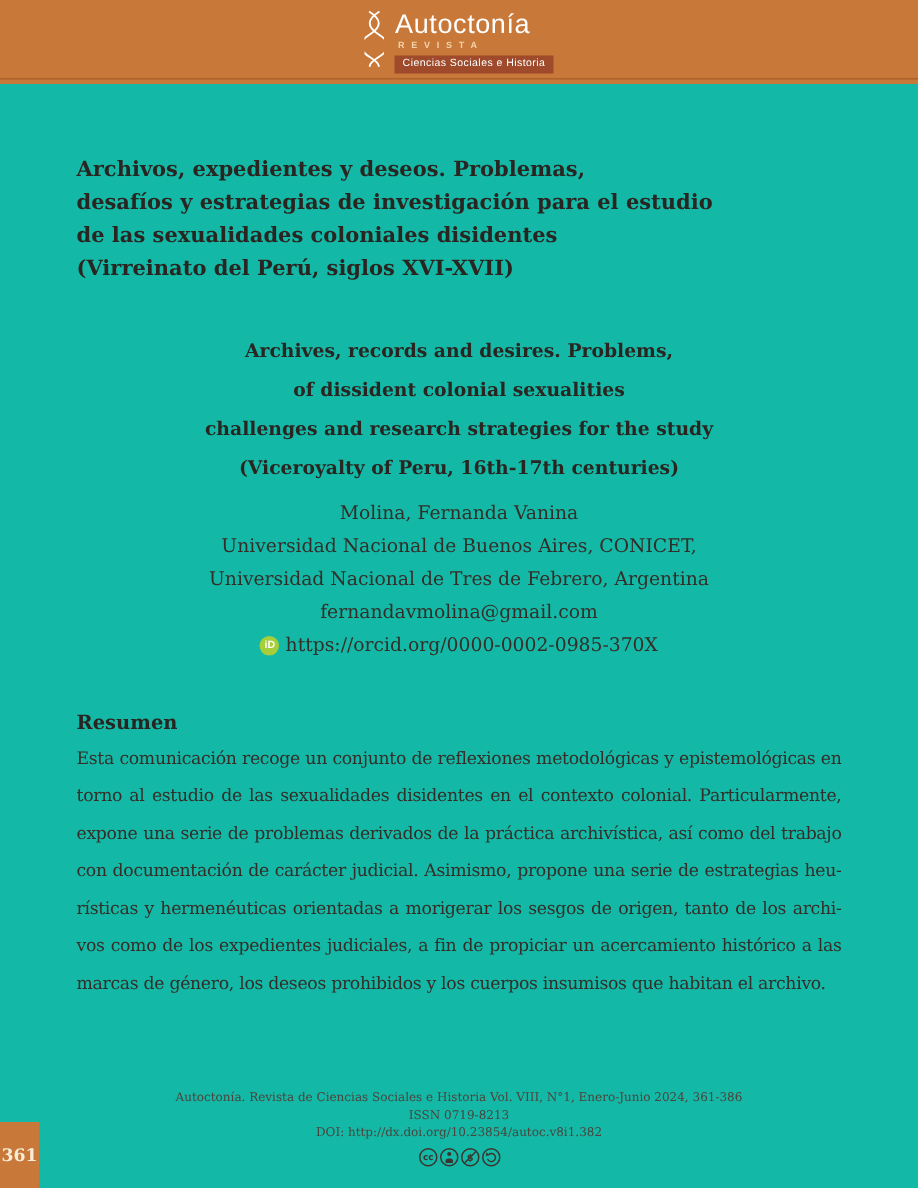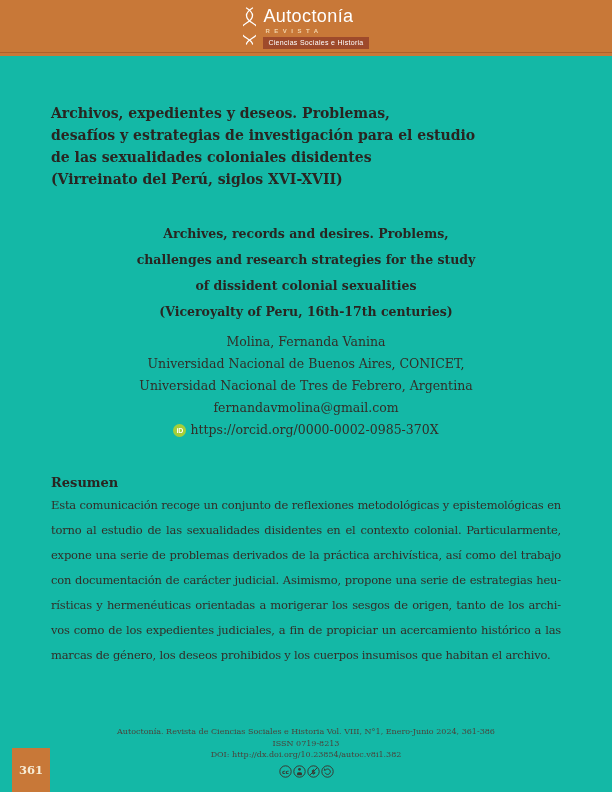--- a/index.html
+++ b/index.html
@@ -66,21 +66,21 @@
   
   .footer {
     position:absolute; top:726px; left:51px; width:510px; text-align:center;
     font-size:8px; line-height:11.5px; color:#4a443c;
   }
   .license-row {
     margin-top:4px; display:flex; justify-content:center; gap:1px;
   }
   .license-row svg { display:block; }
   .page-number {
-    position:absolute; left:12px; bottom:0; width:38px; height:44px;
+    position:absolute; left:0; bottom:0; width:26px; height:44px;
     background:#c87838; color:#f7ecd5;
     font-weight:bold; font-size:11.5px;
     display:flex; align-items:center; justify-content:center;
   }
 </style>
 </head>
 <body>
 
 <div class="page">
 
@@ -104,22 +104,22 @@
 
     <h1 class="title-es">
       <div>Archivos, expedientes y deseos. Problemas,</div>
       <div>desafíos y estrategias de investigación para el estudio</div>
       <div>de las sexualidades coloniales disidentes</div>
       <div>(Virreinato del Perú, siglos XVI-XVII)</div>
     </h1>
 
     <h2 class="title-en">
       <div>Archives, records and desires. Problems,</div>
+      <div>of dissident colonial sexualities</div>
       <div>challenges and research strategies for the study</div>
-      <div>of dissident colonial sexualities</div>
       <div>(Viceroyalty of Peru, 16th-17th centuries)</div>
     </h2>
 
     <div class="author-block">
       <div>Molina, Fernanda Vanina</div>
       <div>Universidad Nacional de Buenos Aires, CONICET,</div>
       <div>Universidad Nacional de Tres de Febrero, Argentina</div>
       <div>fernandavmolina@gmail.com</div>
       <div class="orcid-line">
         <span class="orcid-badge">iD</span>

